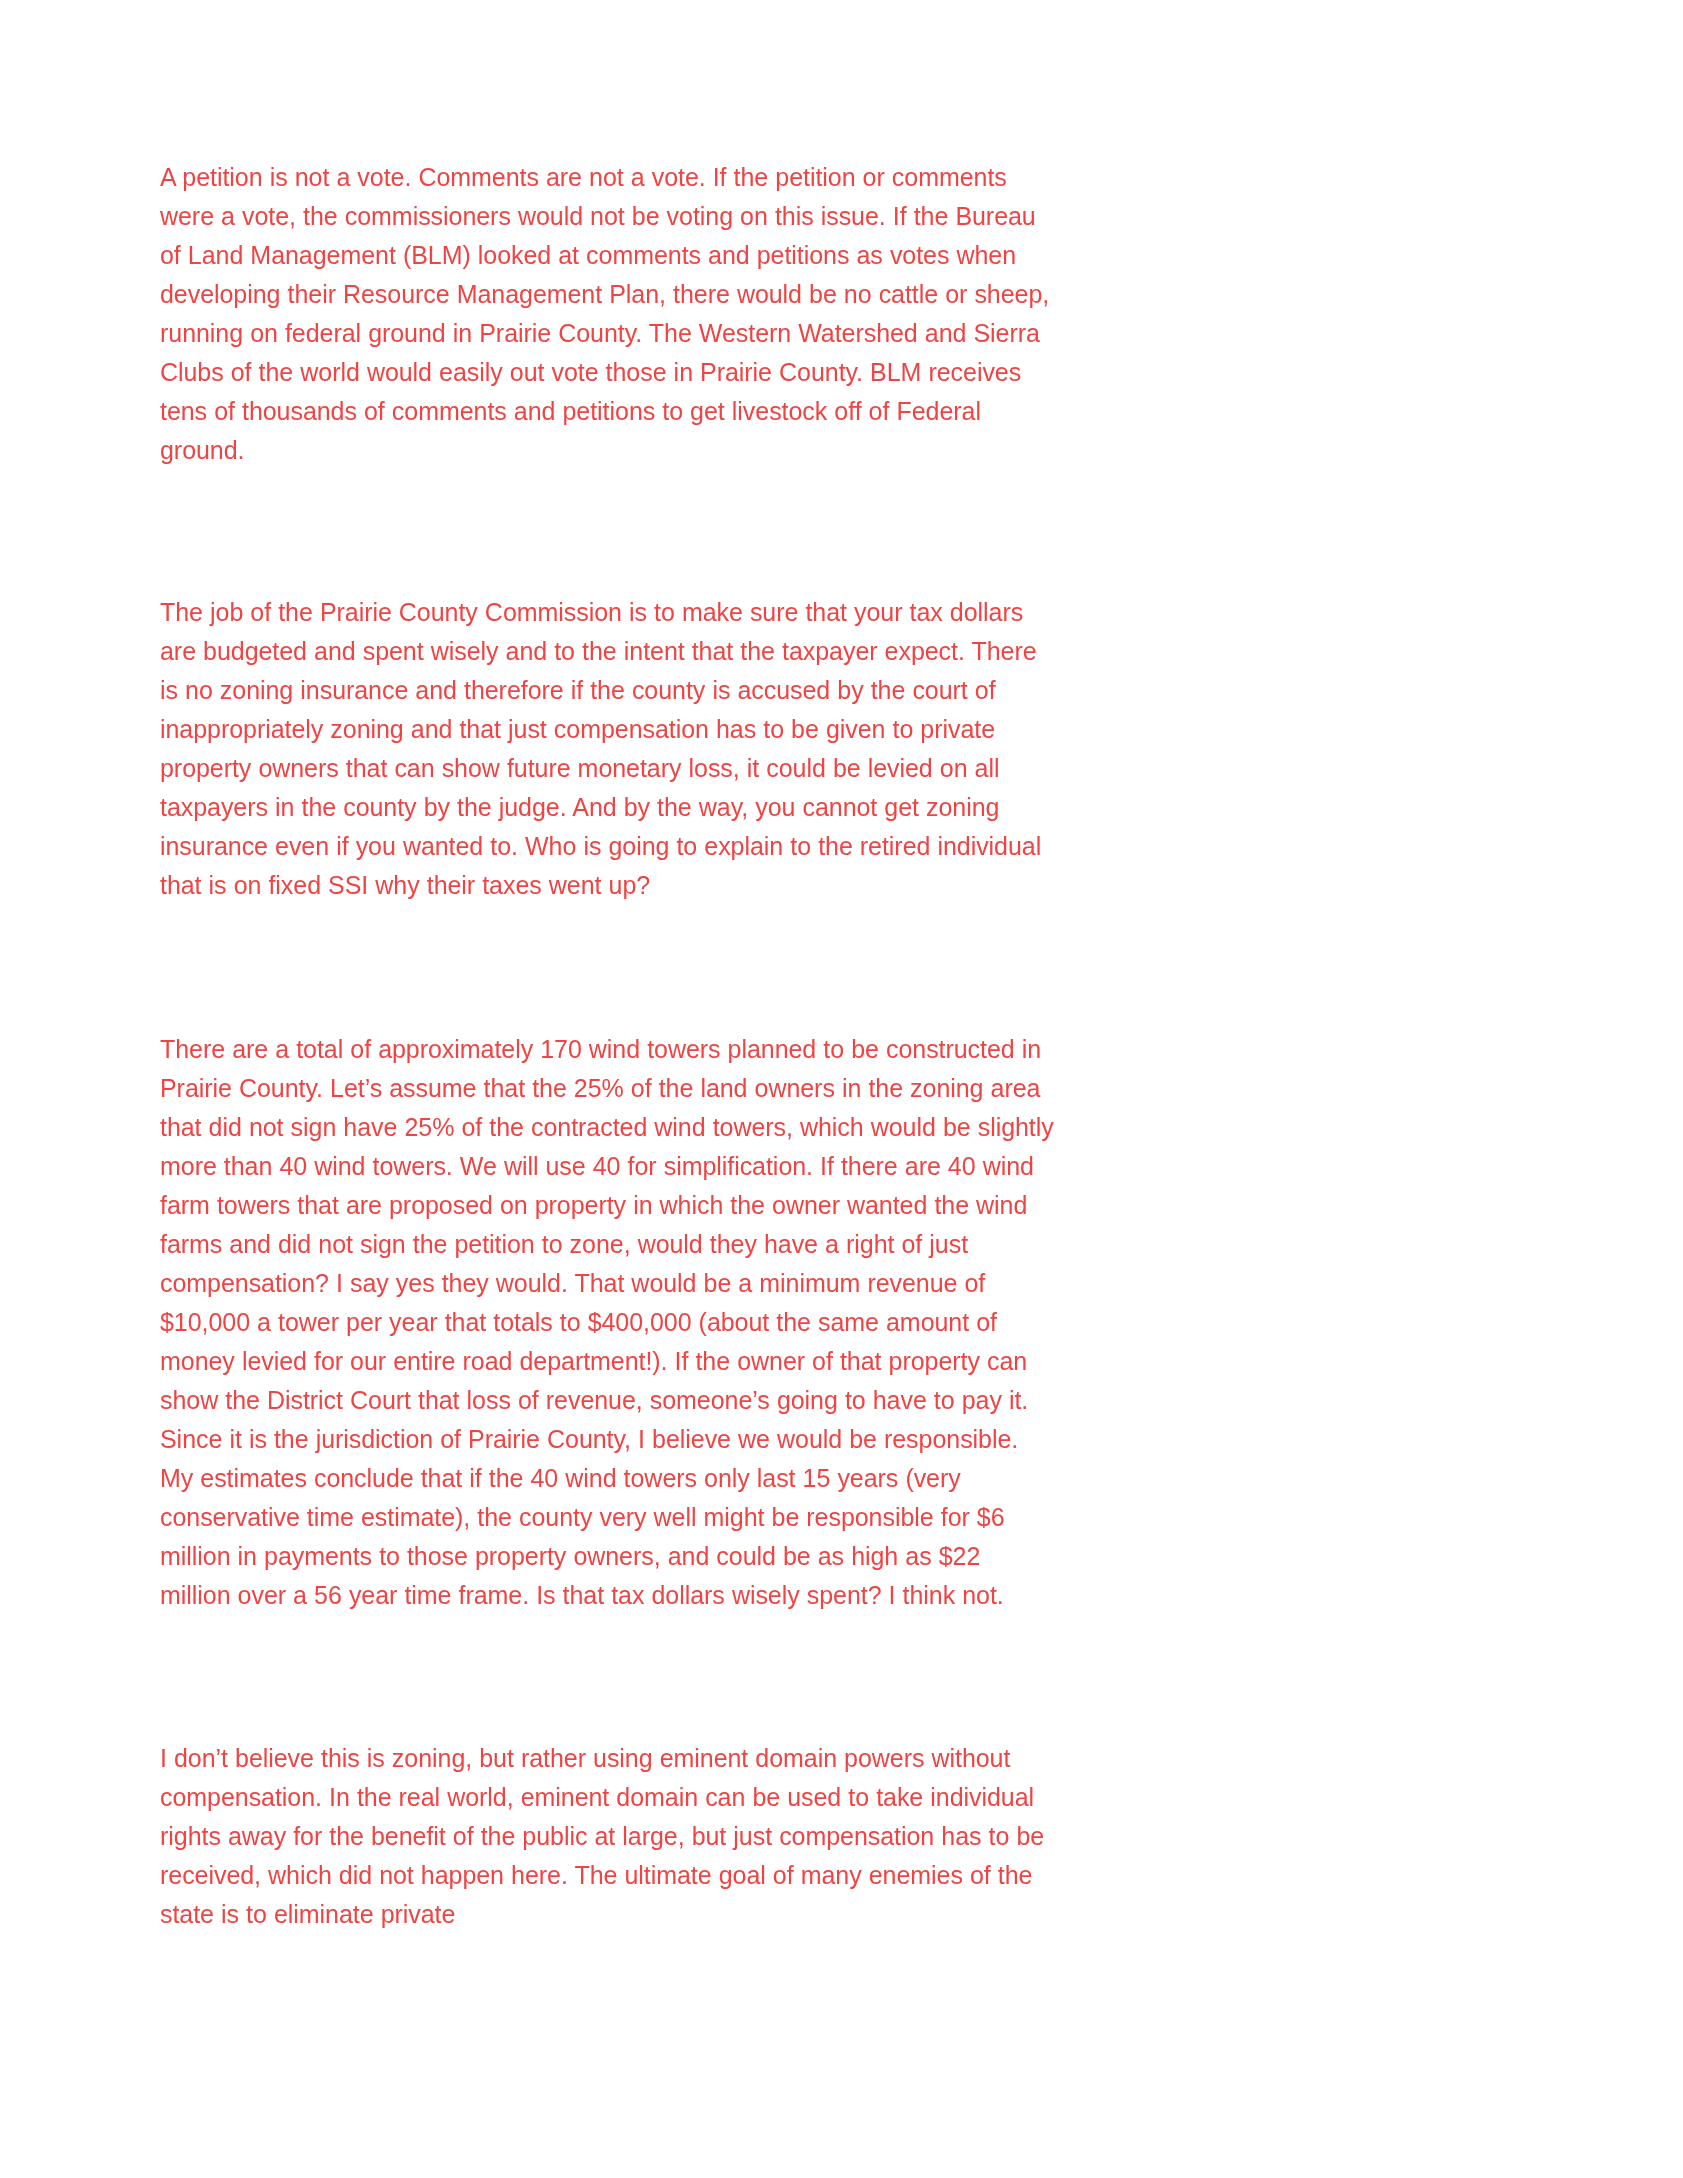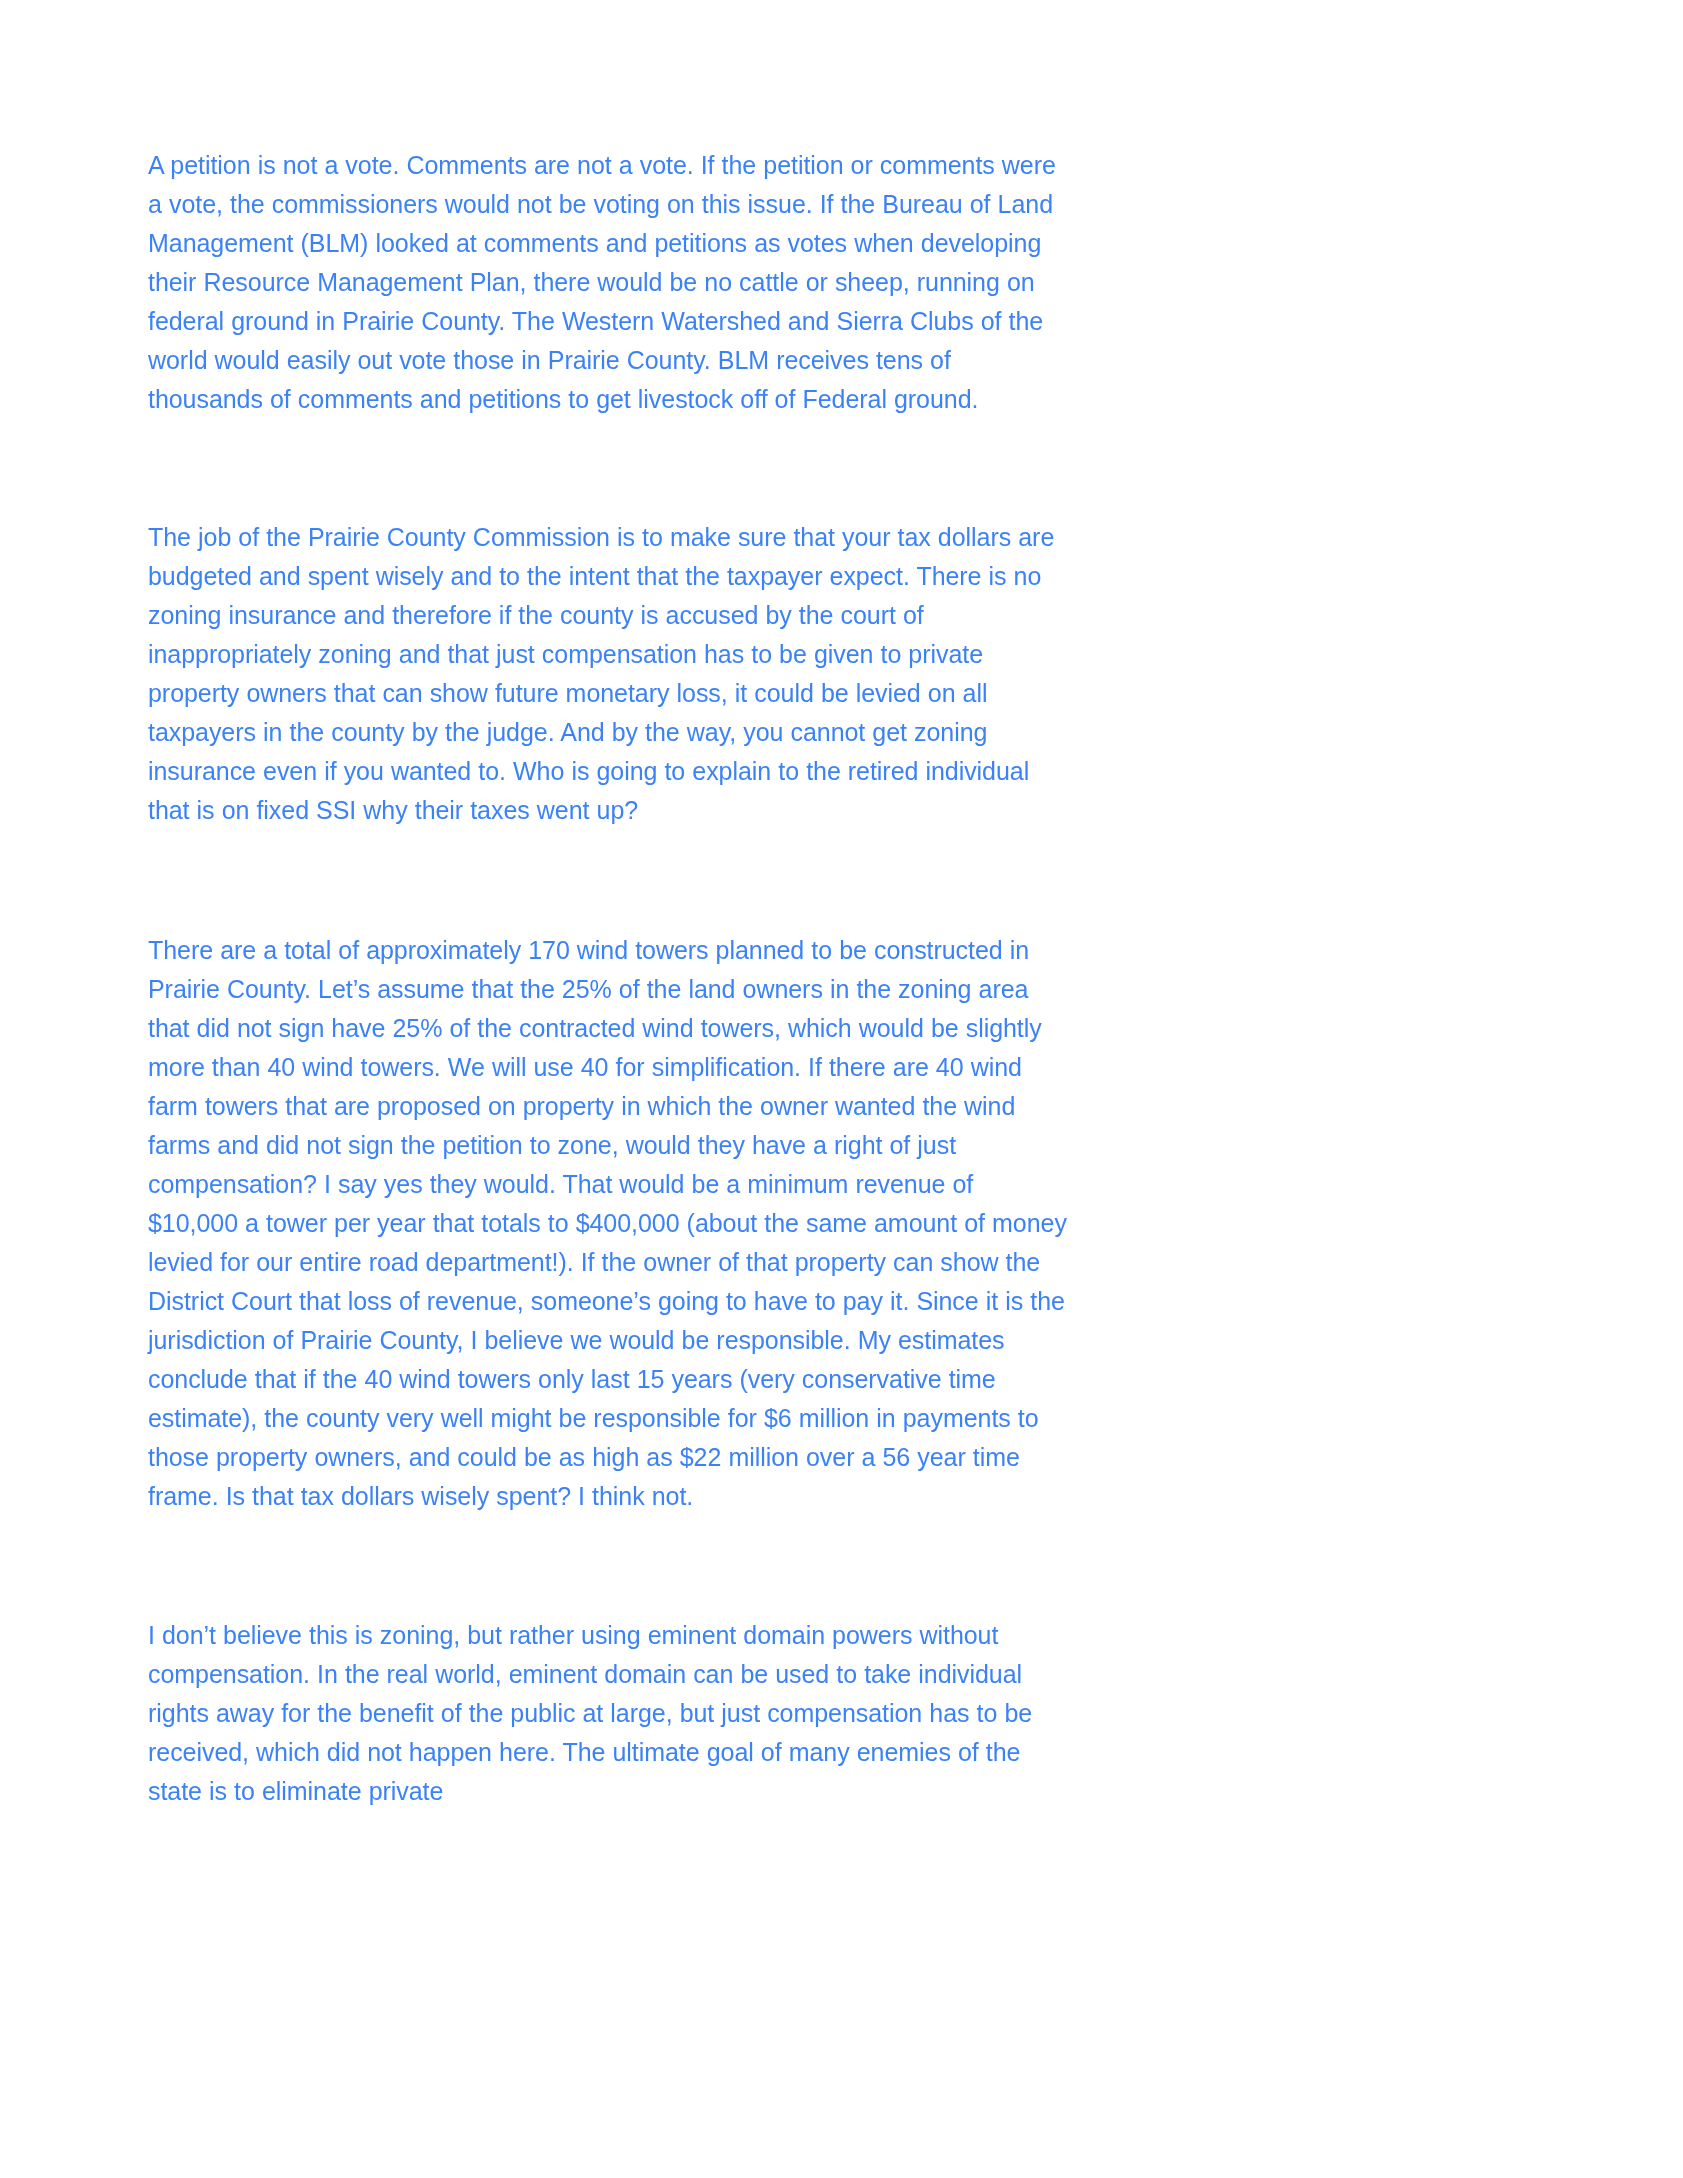--- a/index.html
+++ b/index.html
@@ -21,25 +21,25 @@
   }
   .doc-body {
     position: absolute;
     left: 144px;
     top: 142px;
     width: 927px;
   }
   .para {
     font-size: 25px;
     line-height: 39px;
-    color: #3b82f6;
+    color: #ef4444;
     text-align: left;
     letter-spacing: -0.05px;
     word-spacing: 0.2px;
-    margin: 4px;
+    margin: 16px;
     -webkit-font-smoothing: antialiased;
   }
   .spacer-1 { height: 91px; }
   .spacer-2 { height: 93px; }
   .spacer-3 { height: 92px; }
 </style>
 </head>
 <body>
 
 <div class="page">

